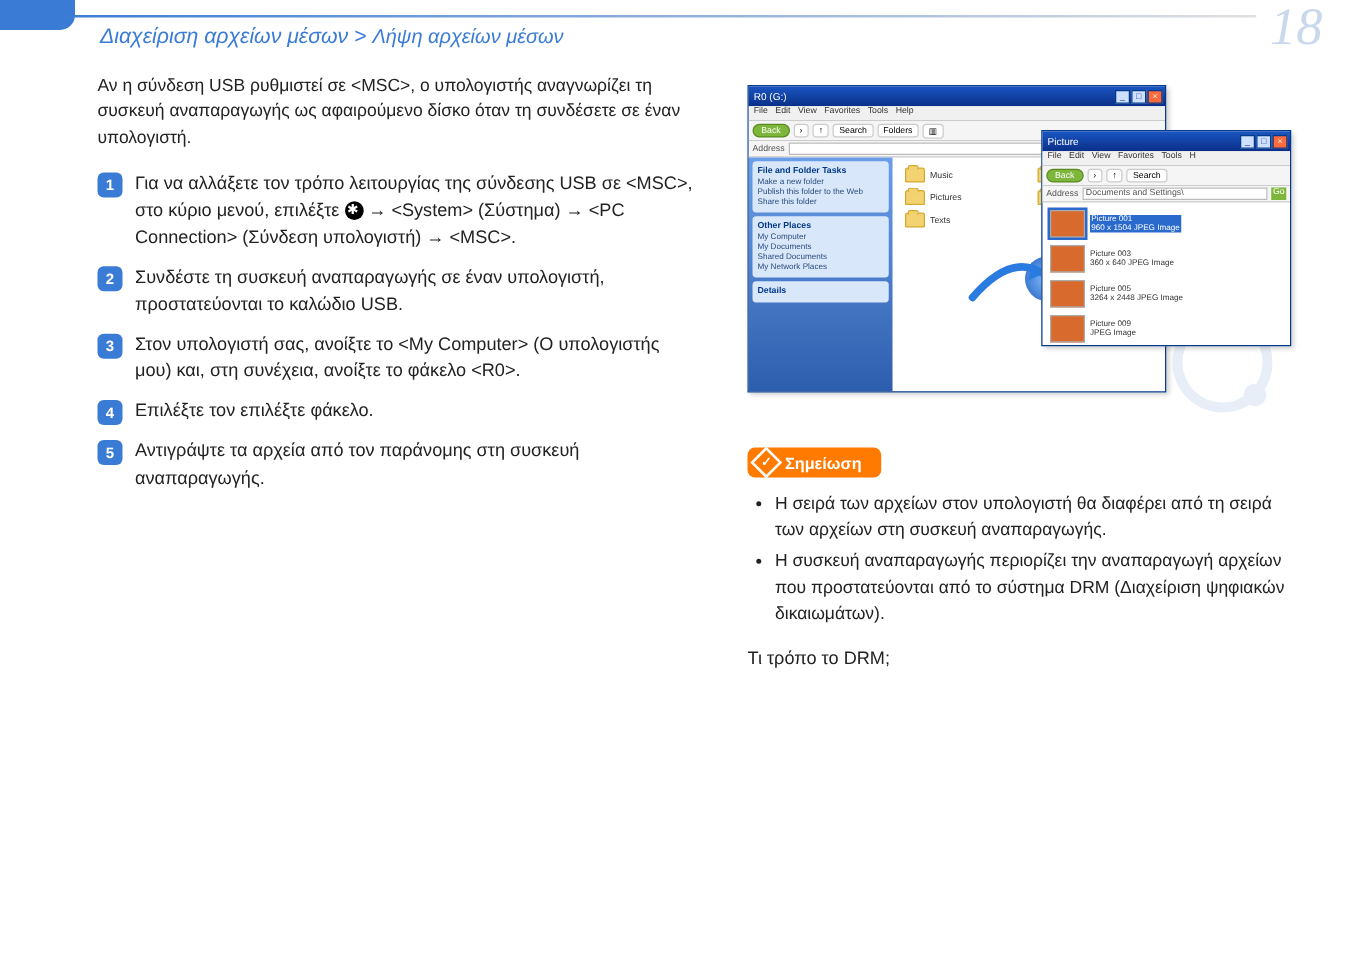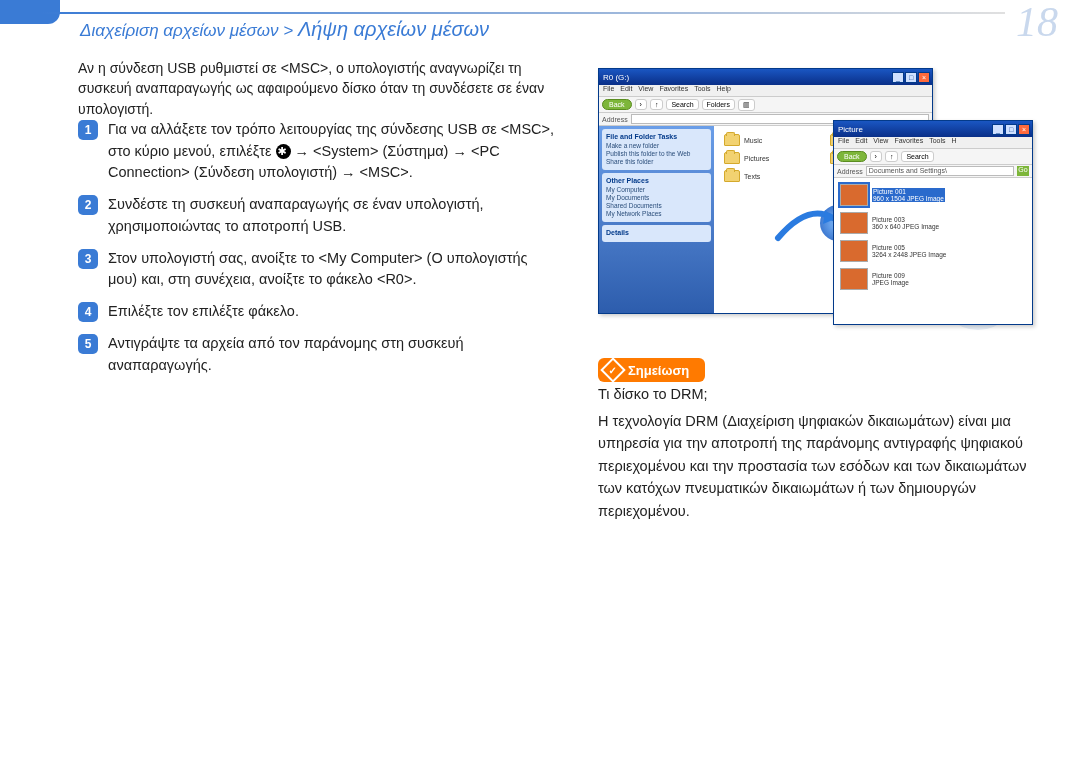--- a/index.html
+++ b/index.html
@@ -39,21 +39,21 @@
     background: linear-gradient(90deg, #3a7bd5 0%, #e0e0e0 100%);
   }
   .breadcrumb {
     position: relative;
     font-style: italic;
     color: #3a7bd5;
     font-size: 17px;
     top: 4px;
   }
   .breadcrumb .sub {
-    font-size: 20px;
+    font-size: 16px;
     text-align: center;
   }
   .page-num {
     position: absolute;
     right: 22px;
     top: -2px;
     font-size: 42px;
     color: #c9d8ed;
     font-style: italic;
     font-family: Georgia, serif;
@@ -68,20 +68,21 @@
     color: #3a7bd5;
     font-size: 25px;
     font-weight: bold;
     line-height: 1.28;
     margin-bottom: 14px;
   }
   .intro {
     font-size: 14px;
     line-height: 1.45;
     color: #222;
+    margin-bottom: 18px;
   }
   .step { display: flex; margin-bottom: 10px; font-size: 14.5px; line-height: 1.5; color:#222; }
   .step-num {
     flex-shrink: 0;
     width: 20px; height: 20px;
     background: #3a7bd5;
     color: #fff;
     border-radius: 5px;
     font-size: 12px;
     font-weight: bold;
@@ -106,21 +107,21 @@
     top: -1px; left: 2px;
   }
   .screenshot-area {
     height: 270px;
     position: relative;
     margin-bottom: 20px;
     margin-top: 10px;
   }
   .win { position: absolute; border: 1px solid #033a8a; background: #fff; box-shadow: 2px 2px 4px rgba(0,0,0,0.2); font-size: 8px; }
   .win1 { left: 0; top: 0; width: 335px; height: 246px; }
-  .win2 { left: 235px; top: 52px; width: 200px; height: 205px; }
+  .win2 { left: 235px; top: 36px; width: 200px; height: 173px; }
   .titlebar { background: linear-gradient(#1a56c2,#0a2f88); height: 16px; display: flex; align-items: center; justify-content: space-between; padding: 0 2px 0 4px; color:#fff; }
   .winbtns span { display:inline-block; width:12px; height:11px; background:#cfe0ff; border:1px solid #033a8a; margin-left:1px; font-size:7px; text-align:center; color:#033a8a; line-height:10px;}
   .winbtns span.close{ background:#ff6a3d; color:#fff;}
   .menubar { background:#f0f0f0; height:12px; display:flex; gap:6px; padding:0 4px; font-size:7px; color:#333; border-bottom:1px solid #ccc;}
   .toolbar { background:#f5f5f5; height:16px; display:flex; align-items:center; gap:3px; padding:0 3px; border-bottom:1px solid #ccc;}
   .tbtn { font-size:7px; padding:1px 4px; border:1px solid #ccc; background:#fff; border-radius:3px;}
   .tbtn.back { background:#7db63a; color:#fff; border-color:#5a8c20; border-radius:8px; padding:1px 6px;}
   .addrbar { background:#f5f5f5; height:13px; display:flex; align-items:center; padding:0 3px; font-size:7px; border-bottom:1px solid #ccc; color:#555; gap:3px;}
   .addrbox { flex:1; background:#fff; border:1px solid #bbb; height:10px; padding:0 2px;}
   .go { background:#7db63a; width:12px; height:10px; color:#fff; text-align:center;}
@@ -194,21 +195,21 @@
     <div class="step">
       <div class="step-num">1</div>
       <div class="step-text">
         <span>Για να αλλάξετε τον τρόπο λειτουργίας της σύνδεσης USB σε &lt;MSC&gt;, στο κύριο μενού, επιλέξτε </span>
         <span class="settings-icon"></span>
         <span> → &lt;System&gt; (Σύστημα) → &lt;PC Connection&gt; (Σύνδεση υπολογιστή) → &lt;MSC&gt;.</span>
       </div>
     </div>
     <div class="step">
       <div class="step-num">2</div>
-      <div class="step-text">Συνδέστε τη συσκευή αναπαραγωγής σε έναν υπολογιστή, χρησιμοποιώντας το αποτροπή USB.</div>
+      <div class="step-text">Συνδέστε τη συσκευή αναπαραγωγής σε έναν υπολογιστή, προστατεύονται το καλώδιο USB.</div>
     </div>
     <div class="step">
       <div class="step-num">3</div>
       <div class="step-text">Στον υπολογιστή σας, ανοίξτε το &lt;My Computer&gt; (Ο υπολογιστής μου) και, στη συνέχεια, ανοίξτε το φάκελο &lt;R0&gt;.</div>
     </div>
     <div class="step">
       <div class="step-num">4</div>
       <div class="step-text">Επιλέξτε τον επιλέξτε φάκελο.</div>
     </div>
     <div class="step">
@@ -354,17 +355,20 @@
       </div>
     </div>
 
     <div class="note-block">
       <div class="note-header">
         <div class="note-icon">
             <span>✓</span>
           </div>
         <span>Σημείωση</span>
       </div>
-      <div class="drm-title">Τι δίσκο το DRM;</div>
-      <div class="drm-text">Η τεχνολογία DRM (Διαχείριση ψηφιακών δικαιωμάτων) είναι μια υπηρεσία για την αποτροπή της παράνομης αντιγραφής ψηφιακού περιεχομένου και την προστασία των εσόδων και των δικαιωμάτων των κατόχων πνευματικών δικαιωμάτων ή των δημιουργών περιεχομένου.</div>
+      <ul class="note-list">
+        <li>Η σειρά των αρχείων στον υπολογιστή θα διαφέρει από τη σειρά των αρχείων στη συσκευή αναπαραγωγής.</li>
+        <li>Η συσκευή αναπαραγωγής περιορίζει την αναπαραγωγή αρχείων που προστατεύονται από το σύστημα DRM (Διαχείριση ψηφιακών δικαιωμάτων).</li>
+      </ul>
+      <div class="drm-title">Τι τρόπο το DRM;</div>
     </div>
   </div>
 </div>
 
 </body></html>

